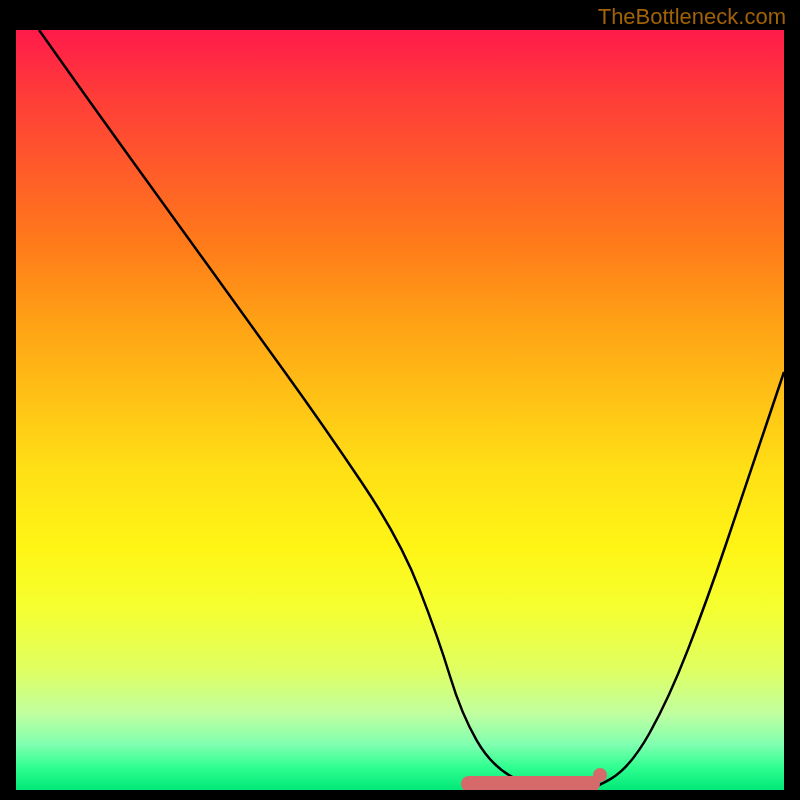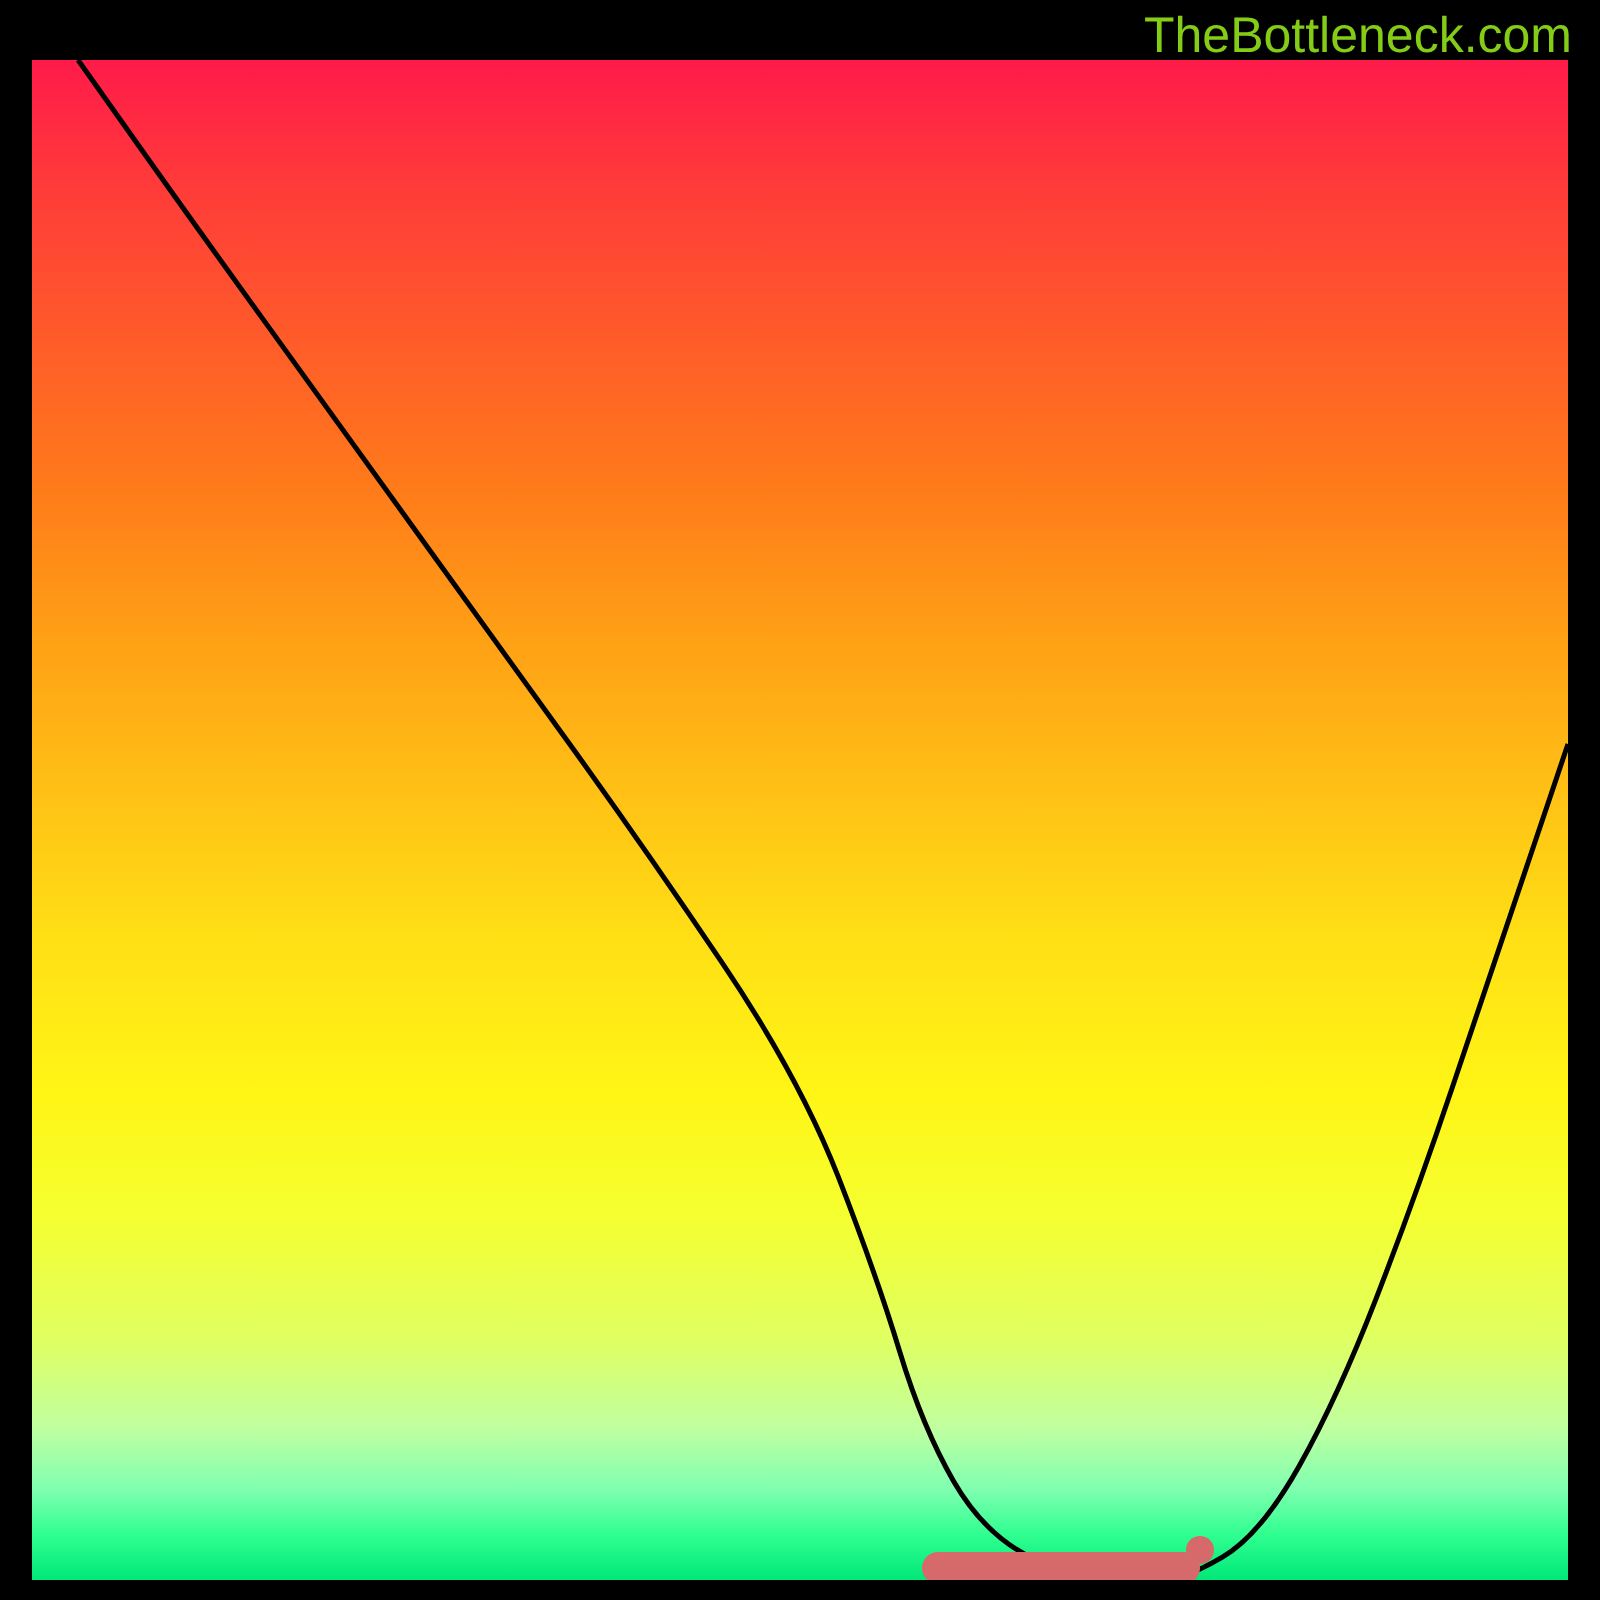--- a/index.html
+++ b/index.html
@@ -8,22 +8,22 @@
     height: 800px;
     background: #000;
     position: relative;
     font-family: Arial, sans-serif;
     overflow: hidden;
   }
   .watermark {
     position: absolute;
     top: 4px;
     right: 14px;
-    color: #84cc16;
-    font-size: 25px;
+    color: #a16207;
+    font-size: 22px;
     font-weight: 500;
     z-index: 10;
   }
   .plot-area {
     position: absolute;
     left: 16px;
     top: 30px;
     width: 768px;
     height: 760px;
     background: linear-gradient(to bottom,

